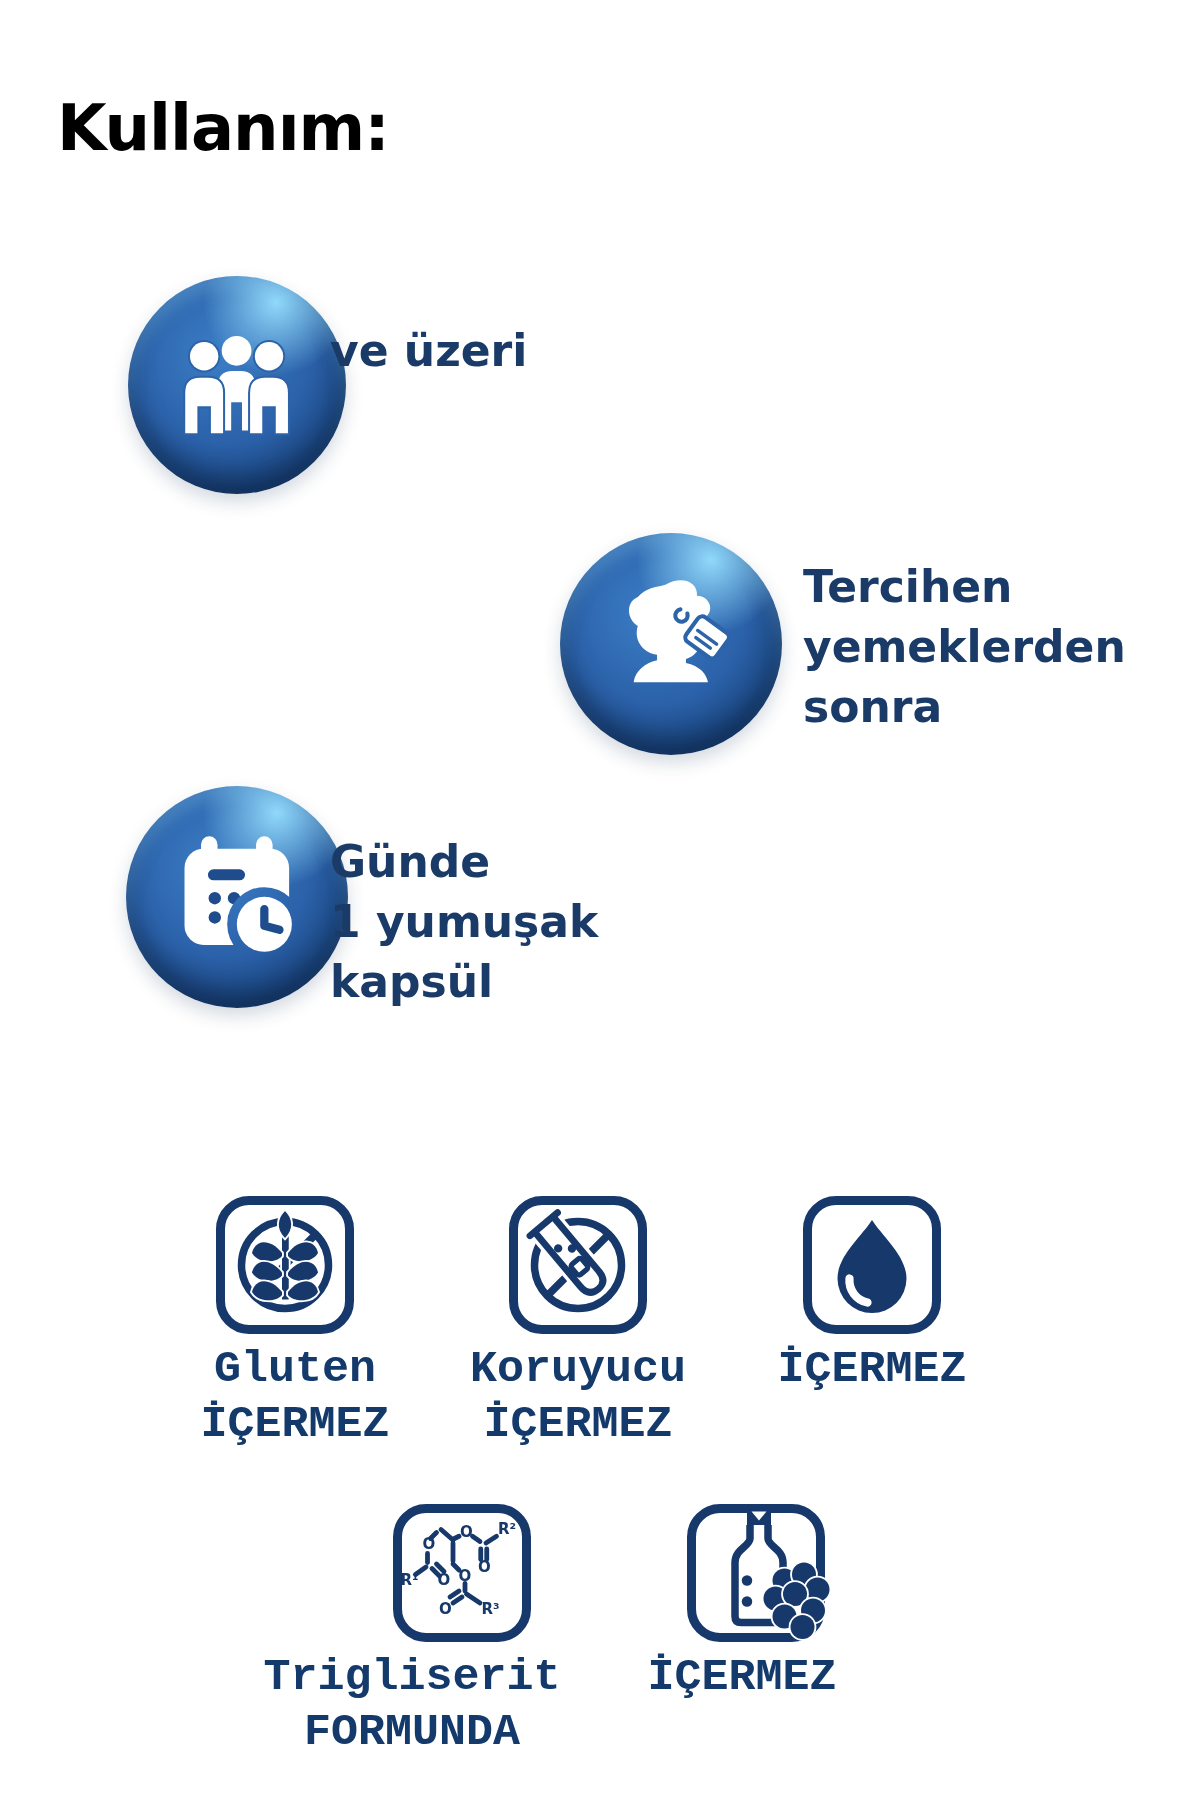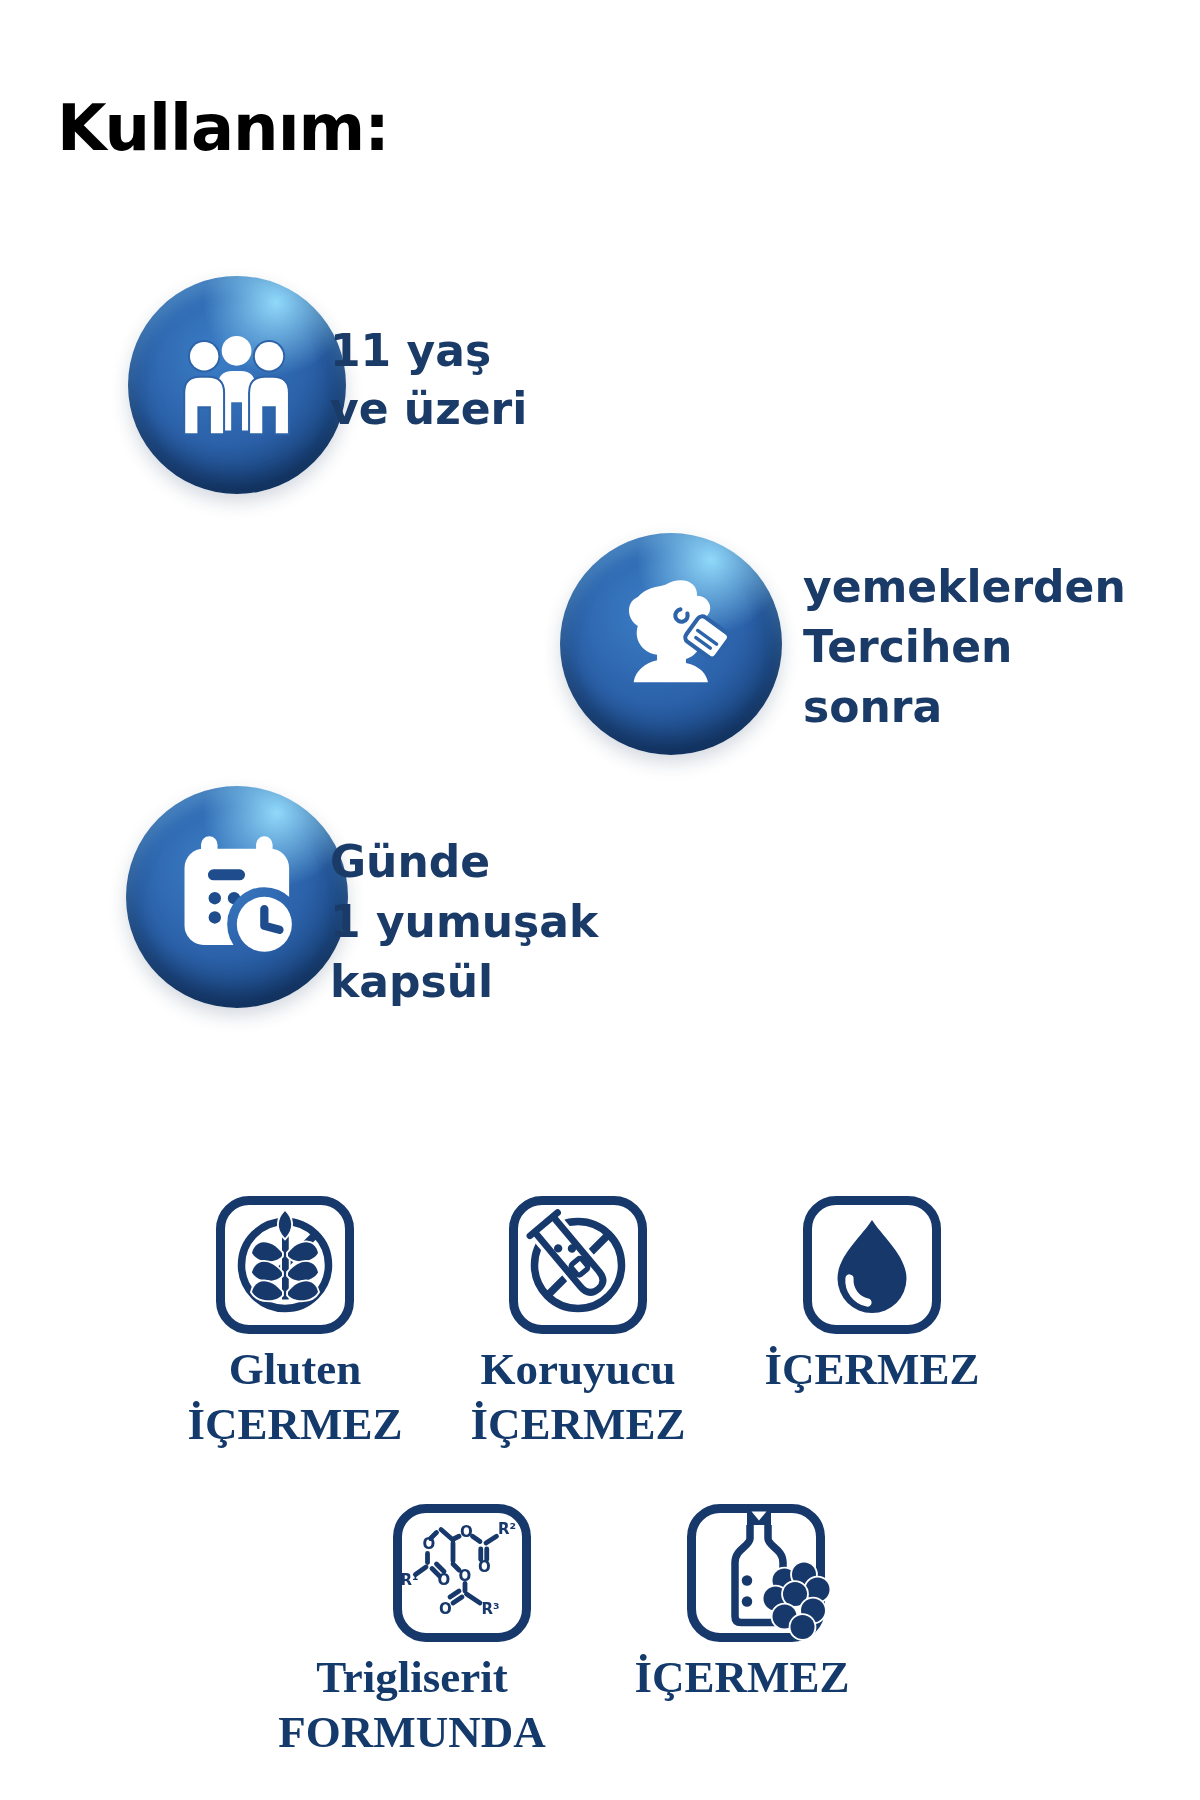--- a/index.html
+++ b/index.html
@@ -23,21 +23,21 @@
       0 8px 18px rgba(16,44,84,.18);
   }
   .step-circle svg{width:62%;height:62%;}
   .step-text{
     font-family:"DejaVu Sans",sans-serif;font-weight:bold;font-size:44px;
     line-height:58px;color:#1a3a67;white-space:nowrap;
   }
   .badge-box{width:150px;height:150px;}
   .badge-box svg{width:100%;height:100%;display:block;}
   .badge-label{
-    font-family:Liberation Serif, serif;font-weight:bold;font-size:45px;
+    font-family:Liberation Mono, monospace;font-weight:bold;font-size:45px;
     line-height:55px;color:#143a6b;text-align:center;width:360px;white-space:nowrap;
   }
 </style>
 </head>
 <body>
 
 <div class="abs title" style="left:57px;top:96px;">Kullanım:</div>
 
 <div class="abs step-circle" style="left:128px;top:276px;width:218px;height:218px;">
   <svg viewBox="0 0 100 100">
@@ -47,38 +47,37 @@
       <g stroke="#2d63a9" stroke-width="3" paint-order="stroke">
         <circle cx="26" cy="29" r="10.5"></circle>
         <path d="M12,86 L12,56 Q12,45 23,45 L29,45 Q40,45 40,56 L40,86 L31,86 L31,66 L21,66 L21,86 Z"></path>
         <circle cx="74" cy="29" r="10.5"></circle>
         <path d="M60,86 L60,56 Q60,45 71,45 L77,45 Q88,45 88,56 L88,86 L79,86 L79,66 L69,66 L69,86 Z"></path>
       </g>
     </g>
   </svg>
 </div>
 <div class="abs step-text" style="left:330px;top:322px;">
-  <div>11 yaş</div>
   <div>ve üzeri</div>
 </div>
 
 <div class="abs step-circle" style="left:560px;top:533px;width:222px;height:222px;">
   <svg viewBox="0 0 100 100">
     <path fill="#ffffff" d="M46,7 C58,0 70,5 69,15 C77,15 82,24 76,30 C81,33 83,38 80,42 L71,52 C69,57 65,60 61,61 L61,64 C71,66 76,72 77,78 L23,78 C24,70 31,64 40,62 L40,58 C29,56 23,47 26,37 C18,32 17,20 26,16 C32,9 39,9 46,7 Z"></path>
     <path d="M57,25 a4.5,4.5 0 1,0 5,3" fill="none" stroke="#2d63a9" stroke-width="3" stroke-linecap="round"></path>
     <g transform="rotate(36 77 47)">
       <rect x="62" y="35" width="27" height="22" rx="4" fill="#ffffff" stroke="#2d63a9" stroke-width="3"></rect>
       <line x1="67" y1="46" x2="84" y2="46" stroke="#2d63a9" stroke-width="2.5" stroke-linecap="round"></line>
       <line x1="69" y1="51" x2="82" y2="51" stroke="#2d63a9" stroke-width="2.5" stroke-linecap="round"></line>
     </g>
   </svg>
 </div>
 <div class="abs step-text" style="left:803px;top:557px;line-height:60px;">
+  <div>Tercihen</div>
   <div>yemeklerden</div>
-  <div>Tercihen</div>
   <div>sonra</div>
 </div>
 
 <div class="abs step-circle" style="left:126px;top:786px;width:222px;height:222px;">
   <svg viewBox="0 0 100 100">
     <defs>
       <mask id="calm">
         <rect x="0" y="0" width="100" height="100" fill="#ffffff"></rect>
         <circle cx="70" cy="70" r="27" fill="#000000"></circle>
       </mask>

